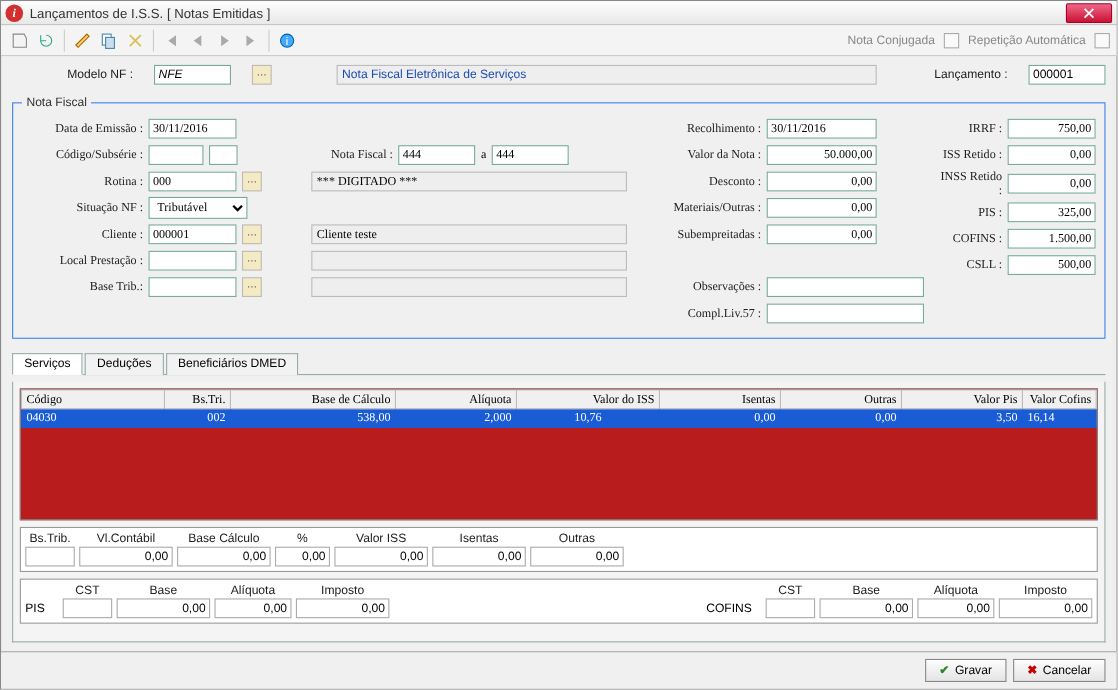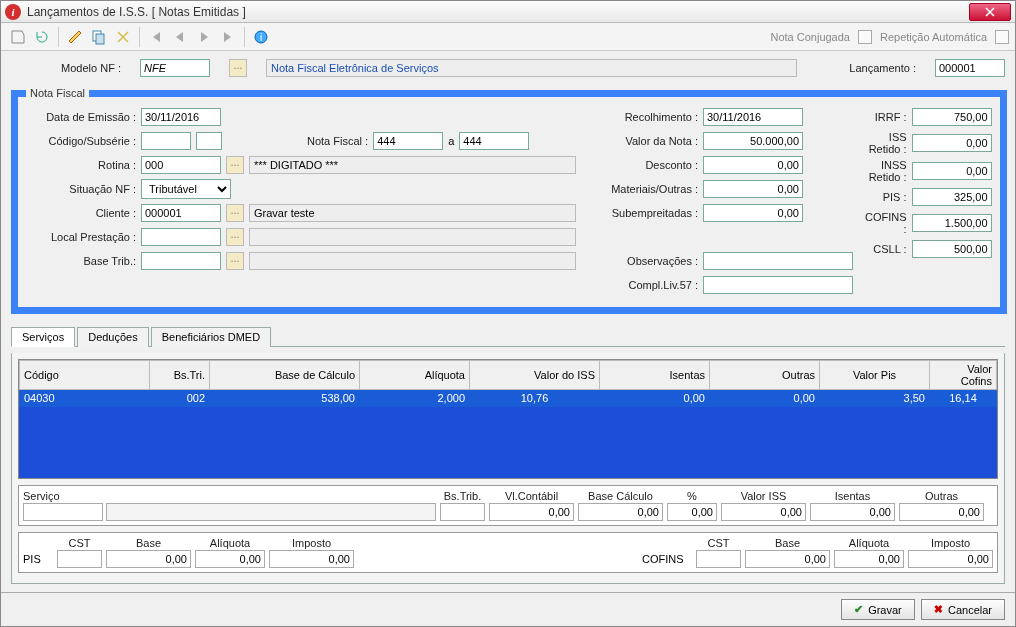--- a/index.html
+++ b/index.html
@@ -22,53 +22,53 @@
 
 .row1 { display: flex; align-items: center; gap: 19px; margin-bottom: 4px; }
 .lbl { text-align: right; color: #222; }
 
 input.fld, .fld { height: 18px; border: 1px solid #7a9; background: #fff; padding: 1px 3px; font-size: 11px; font-family: inherit; }
 input[readonly], .readonly { background: #f4f4f4; border: 1px solid #bbb; }
 .fldgray { background: #eee; border: 1px solid #bbb; }
 .right-align { text-align: right; }
 .lookup { width: 18px; height: 18px; border: 1px solid #bbb; background: #f4eac4; display: inline-flex; align-items: center; justify-content: center; cursor: pointer; font-size: 9px; color: #555; }
 
-fieldset.nota { border: 7px solid #3b82f6; padding: 8px; position: relative; }
+fieldset.nota { border: 1px solid #3b82f6; padding: 8px; position: relative; }
 fieldset.nota legend { font-size: 11px; color: #333; padding: 0 4px; }
 
-.formrow { display: flex; align-items: center; gap: 5px; margin-bottom: 4px; min-height: 20px; }
+.formrow { display: flex; align-items: center; gap: 5px; margin-bottom: 4px; min-height: 20px; font-family: Liberation Serif, serif; }
 .formrow .lbl { flex: 0 0 110px; }
 
 select.fld { height: 20px; }
 
 .tabs { display: flex; border-bottom: 1px solid #9aa; margin-top: 6px; }
 .tab { padding: 3px 10px; border: 1px solid #9aa; border-bottom: none; background: #f2f2f2; margin-right: 2px; cursor: pointer; position: relative; top: 1px; }
 .tab.active { background: #fff; border-bottom: 1px solid #fff; }
 
 .tabpane { border: 1px solid #9aa; border-top: none; background: #f4f4f4; padding: 6px; flex: 1; display: flex; flex-direction: column; gap: 6px; }
 
 table.grid { width: 100%; border-collapse: collapse; background: #fff; }
 table.grid th { background: #f0f0f0; border: 1px solid #bbb; font-weight: normal; padding: 2px 4px; font-size: 11px; }
 table.grid td { border: 1px solid #ccc; padding: 2px 4px; font-size: 11px; }
-.gridwrap { border: 1px solid #888; height: 120px; overflow: auto; background: #1d4ed8; }
+.gridwrap { border: 1px solid #888; height: 120px; overflow: auto; background: #b91c1c; font-family: Liberation Serif, serif; }
 tr.sel td { background: #1a5cd6; color: #fff; border-color: #1a5cd6; }
 
 .subgrid { border: 1px solid #999; background: #fff; padding: 4px; }
 .subgrid-row { display: flex; gap: 4px; align-items: flex-end; }
 .sg-col { display: flex; flex-direction: column; align-items: center; gap: 1px; }
 .sg-col .hdr { font-size: 11px; color: #222; }
 .sg-col input { height: 18px; font-size: 11px; text-align: right; border: 1px solid #aaa; padding: 1px 3px; }
 
 .bottom-bar { border-top: 1px solid #aaa; padding: 6px 10px; display: flex; justify-content: flex-end; gap: 6px; background: #f0f0f0; }
 .btn { padding: 3px 12px; border: 1px solid #888; background: linear-gradient(#fdfdfd,#e4e4e4); cursor: pointer; display: inline-flex; align-items: center; gap: 5px; font-size: 11px; }
 .btn .ic-ok { color: #2a8a2a; font-weight: bold; }
 .btn .ic-x { color: #c00; font-weight: bold; }
 
 svg { display: block; }
-.desc-box { flex:1; height:18px; border:1px solid #bbb; background:#eee; padding:1px 4px; display:flex; align-items:center; }
+.desc-box { flex:1; height:18px; border:1px solid #bbb; background:#eee; padding:1px 4px; display:flex; align-items:center;margin-left:40px; }
 </style>
 </head>
 <body>
 
 <div class="window">
 
   <div class="titlebar">
     <div class="icon">i</div>
     <div class="title">Lançamentos de I.S.S. [ Notas Emitidas ]</div>
     <div class="close">
@@ -181,21 +181,21 @@
             <div class="desc-box">*** DIGITADO ***</div>
           </div>
           <div class="formrow">
             <span class="lbl">Situação NF :</span>
             <select class="fld" style="width:90px"><option>Tributável</option></select>
           </div>
           <div class="formrow">
             <span class="lbl">Cliente :</span>
             <input class="fld" style="width: 80px;" value="000001">
             <span class="lookup">⋯</span>
-            <div class="desc-box">Gravar teste</div>
+            <div class="desc-box">Cliente teste</div>
           </div>
           <div class="formrow">
             <span class="lbl">Local Prestação :</span>
             <input class="fld" style="width: 80px;">
             <span class="lookup">⋯</span>
             <div class="desc-box"></div>
           </div>
           <div class="formrow">
             <span class="lbl">Base Trib.:</span>
             <input class="fld" style="width: 80px;">
@@ -277,49 +277,42 @@
         <table class="grid">
           <thead>
               <tr>
             <th style="width:130px; text-align:left">Código</th>
             <th style="width:60px; text-align:right">Bs.Tri.</th>
             <th style="width:150px; text-align:right">Base de Cálculo</th>
             <th style="width:110px; text-align:right">Alíquota</th>
             <th style="width:130px; text-align:right">Valor do ISS</th>
             <th style="width:110px; text-align:right">Isentas</th>
             <th style="width:110px; text-align:right">Outras</th>
-            <th style="width:110px; text-align:center">Valor Pis</th>
+            <th style="width:110px; text-align:right">Valor Pis</th>
             <th style="text-align:right">Valor Cofins</th>
           </tr>
             </thead>
           <tbody>
             <tr class="sel">
               <td style="text-align:left">04030</td>
               <td style="text-align:right">002</td>
               <td style="text-align:right">538,00</td>
               <td style="text-align:right">2,000</td>
               <td style="text-align:center">10,76</td>
               <td style="text-align:right">0,00</td>
               <td style="text-align:right">0,00</td>
               <td style="text-align:right">3,50</td>
-              <td style="text-align:center">16,14</td>
+              <td style="text-align:left">16,14</td>
             </tr>
           </tbody>
         </table>
       </div>
 
       <div class="subgrid">
         <div class="subgrid-row">
-          <div class="sg-col" style="align-items:flex-start;">
-              <span class="hdr">Serviço</span>
-              <div style="display:flex;gap:3px;">
-                <input style="width: 80px; text-align: left;">
-                <input class="fldgray" readonly="" style="width: 330px; text-align: left;">
-              </div>
-            </div>
           <div class="sg-col">
               <span class="hdr">Bs.Trib.</span>
               <input style="width: 45px;">
             </div>
           <div class="sg-col">
               <span class="hdr">Vl.Contábil</span>
               <input style="width: 85px;" value="0,00">
             </div>
           <div class="sg-col">
               <span class="hdr">Base Cálculo</span>

